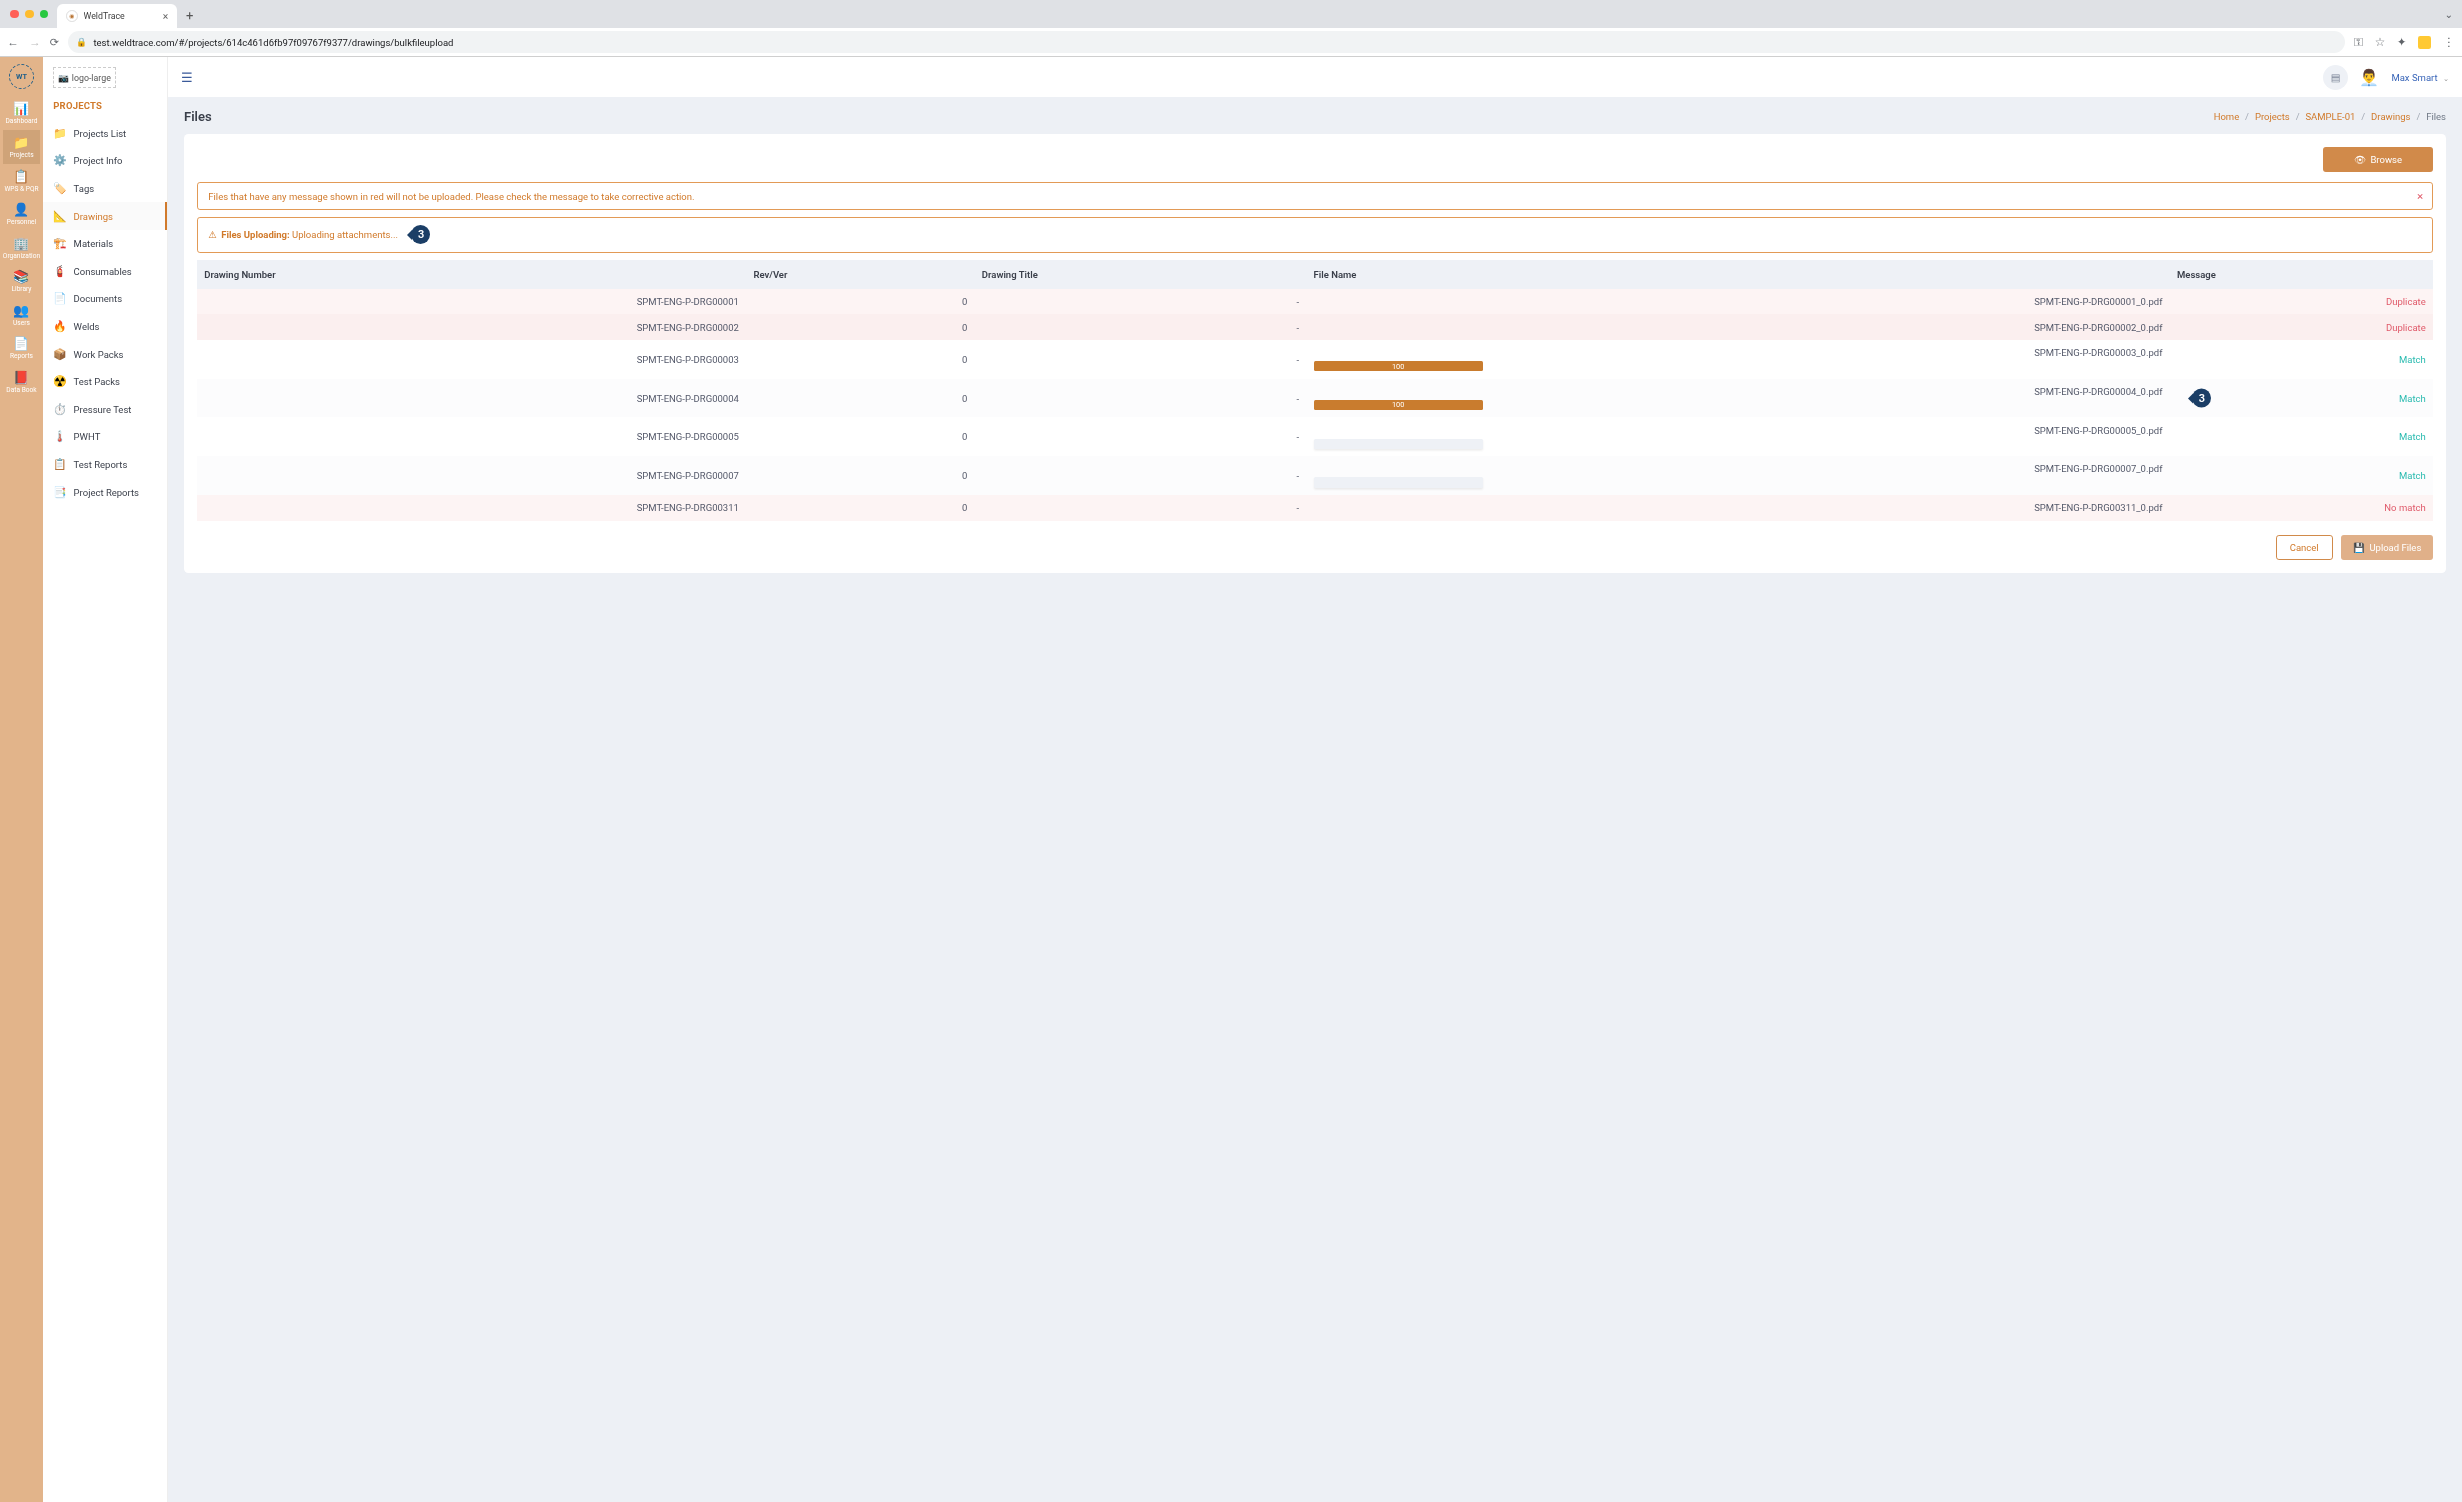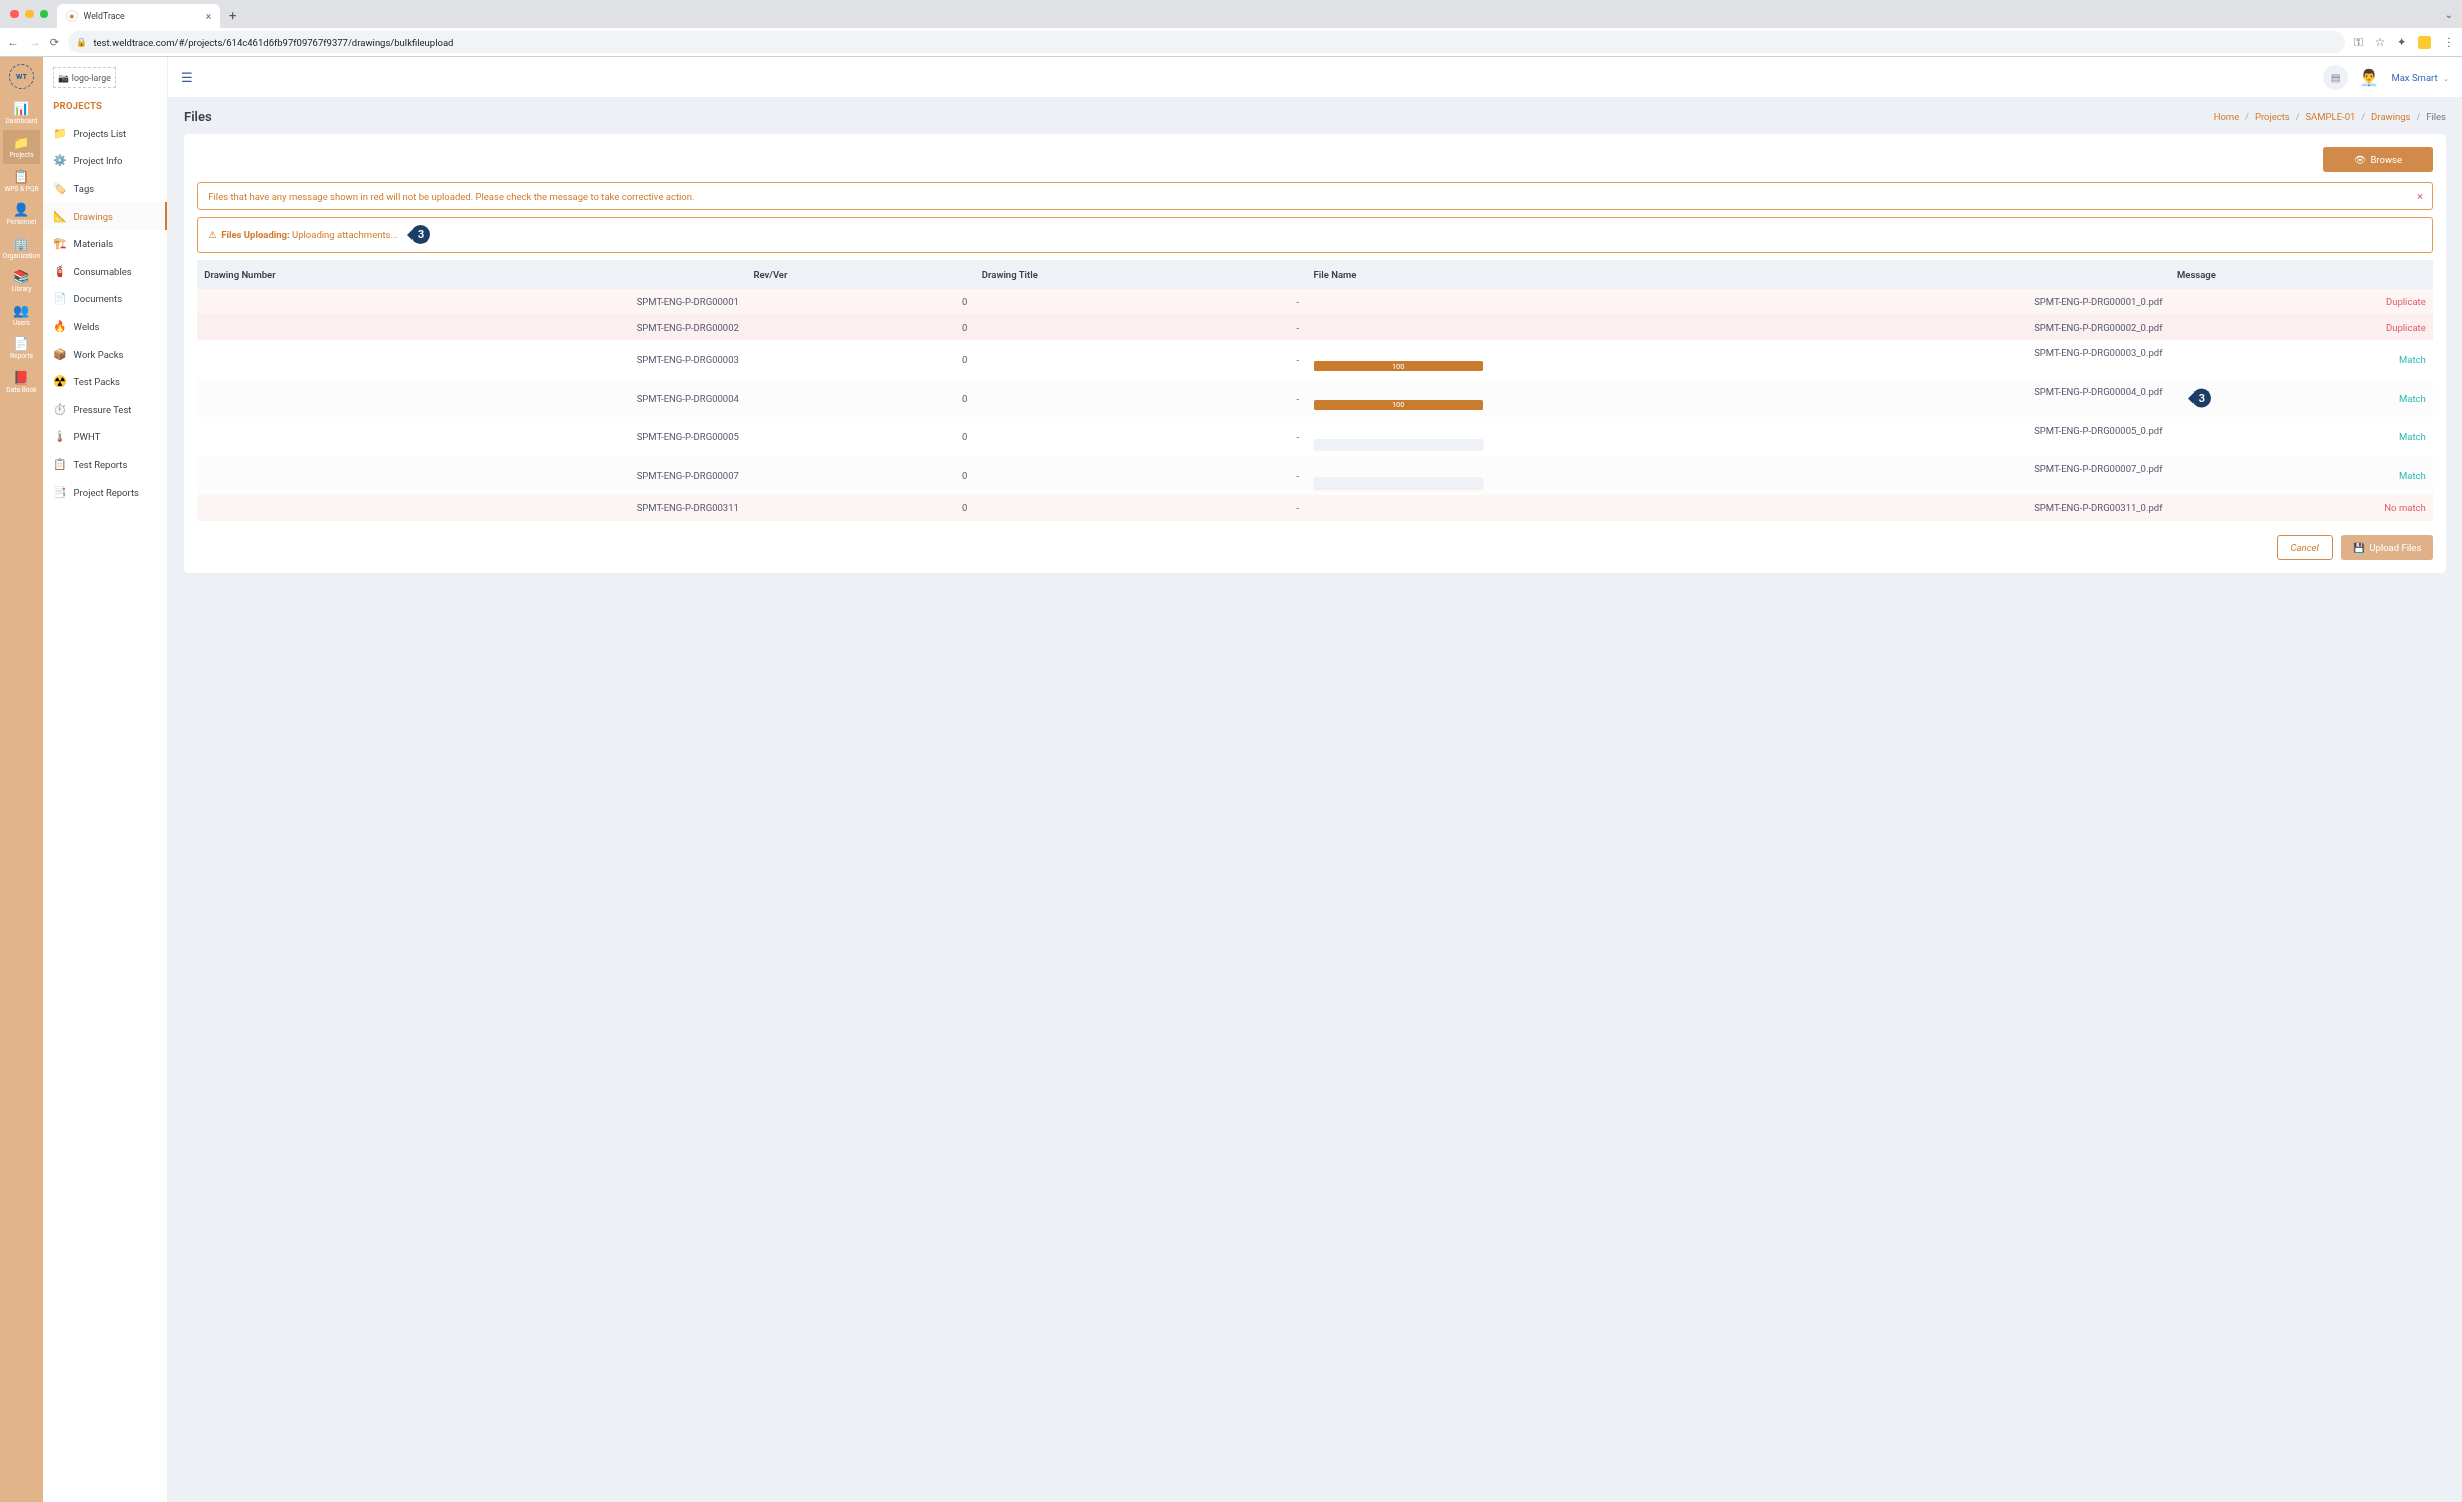--- a/index.html
+++ b/index.html
@@ -7,21 +7,21 @@
     body { background: #fff; color: #333; font-size: 10.3px; overflow: hidden; }
 
     
     .browser-chrome { background: #dfe1e5; border-bottom: 0.7px solid #cfcfcf; user-select: none; }
     .tab-bar { display: flex; align-items: center; height: 28px; padding-left: 7.3px; }
     .traffic-lights { display: flex; gap: 5.9px; margin-right: 8.8px; margin-left: 2.9px; }
     .tl { width: 8.8px; height: 8.8px; border-radius: 50%; }
     .tl-red { background: #ff5f57; }
     .tl-yellow { background: #febc2e; }
     .tl-green { background: #28c840; }
-    .tab { display: flex; align-items: center; background: #fff; height: 23.5px; padding: 0 8.8px; border-radius: 5.9px 5.9px 0 0; width: 163px; margin-top: 4.4px; font-size: 8.8px; color: #3c3c3c; }
+    .tab { display: flex; align-items: center; background: #fff; height: 23.5px; padding: 0 8.8px; border-radius: 5.9px 5.9px 0 0; width: 120px; margin-top: 4.4px; font-size: 8.8px; color: #3c3c3c; }
     .tab-favicon { width: 11.7px; height: 11.7px; border: 0.7px solid #ddd; border-radius: 50%; margin-right: 5.9px; display: flex; align-items: center; justify-content: center; font-size: 5.9px; color: #b87333; }
     .tab-title { flex: 1; white-space: nowrap; overflow: hidden; text-overflow: ellipsis; }
     .tab-close { margin-left: 5.9px; color: #666; font-size: 10.3px; }
     .new-tab { margin-left: 8.8px; color: #555; font-size: 13px; margin-top: 2.9px; }
 
     .url-bar { display: flex; align-items: center; height: 28px; padding: 0 7.3px; background: #fff; gap: 8.8px; }
     .nav-arrows { display: flex; gap: 10.3px; color: #5f6368; font-size: 11.7px; }
     .nav-arrow-fwd { color: #bbb; }
     .reload { color: #5f6368; font-size: 11px; }
     .url-field { flex: 1; display: flex; align-items: center; background: #f1f3f4; border-radius: 14.7px; height: 22px; padding: 0 8.8px; font-size: 9.5px; color: #202124; gap: 5.9px; }
@@ -98,21 +98,21 @@
     .msg-match { color: #2bbbb0; }
     .msg-nomatch { color: #e05a6a; }
 
     .progress-wrap { margin-top: 2.9px; }
     .progress-bar { height: 10.3px; background: #eef1f6; border-radius: 1.5px; overflow: hidden; width: 169px; position: relative; }
     .progress-fill { height: 100%; background: #c97c2e; display: flex; align-items: center; justify-content: center; color: #fff; font-size: 7.3px; }
     .progress-bar.empty .progress-fill { background: transparent; }
     .progress-bar.empty { box-shadow: 0 1.5px 2.2px rgba(0,0,0,0.08); }
 
     .footer-row { display: flex; justify-content: flex-end; gap: 8.8px; margin-top: 14.7px; }
-    .btn-cancel { background: #fff; border: 0.7px solid #d18a4a; color: #d17a2b; border-radius: 2.9px; padding: 5.9px 13px; font-size: 9.5px; cursor: pointer; font-style: italic; }
+    .btn-cancel { background: #fff; border: 0.7px solid #d18a4a; color: #d17a2b; border-radius: 2.9px; padding: 5.9px 13px; font-size: 9.5px; cursor: pointer; }
     .btn-upload { background: #e0b089; color: #fff; border: none; border-radius: 2.9px; padding: 5.9px 11.7px; font-size: 9.5px; cursor: default; display: flex; align-items: center; gap: 4.4px; }
 
     .inline-callout-cell { position: relative; }
     .inline-callout { position: absolute; right: -41px; top: 50%; transform: translateY(-50%); }
   </style>
 </head>
 <body>
 
 <div class="browser-chrome">
   <div class="tab-bar">

